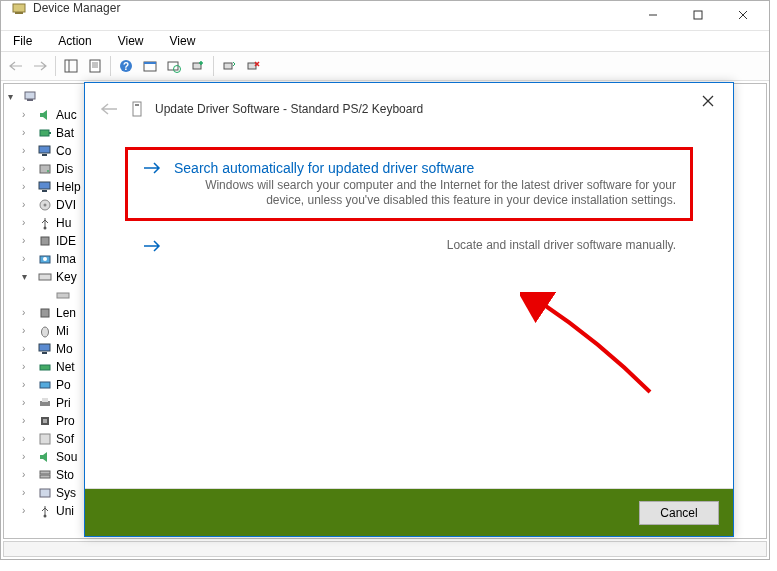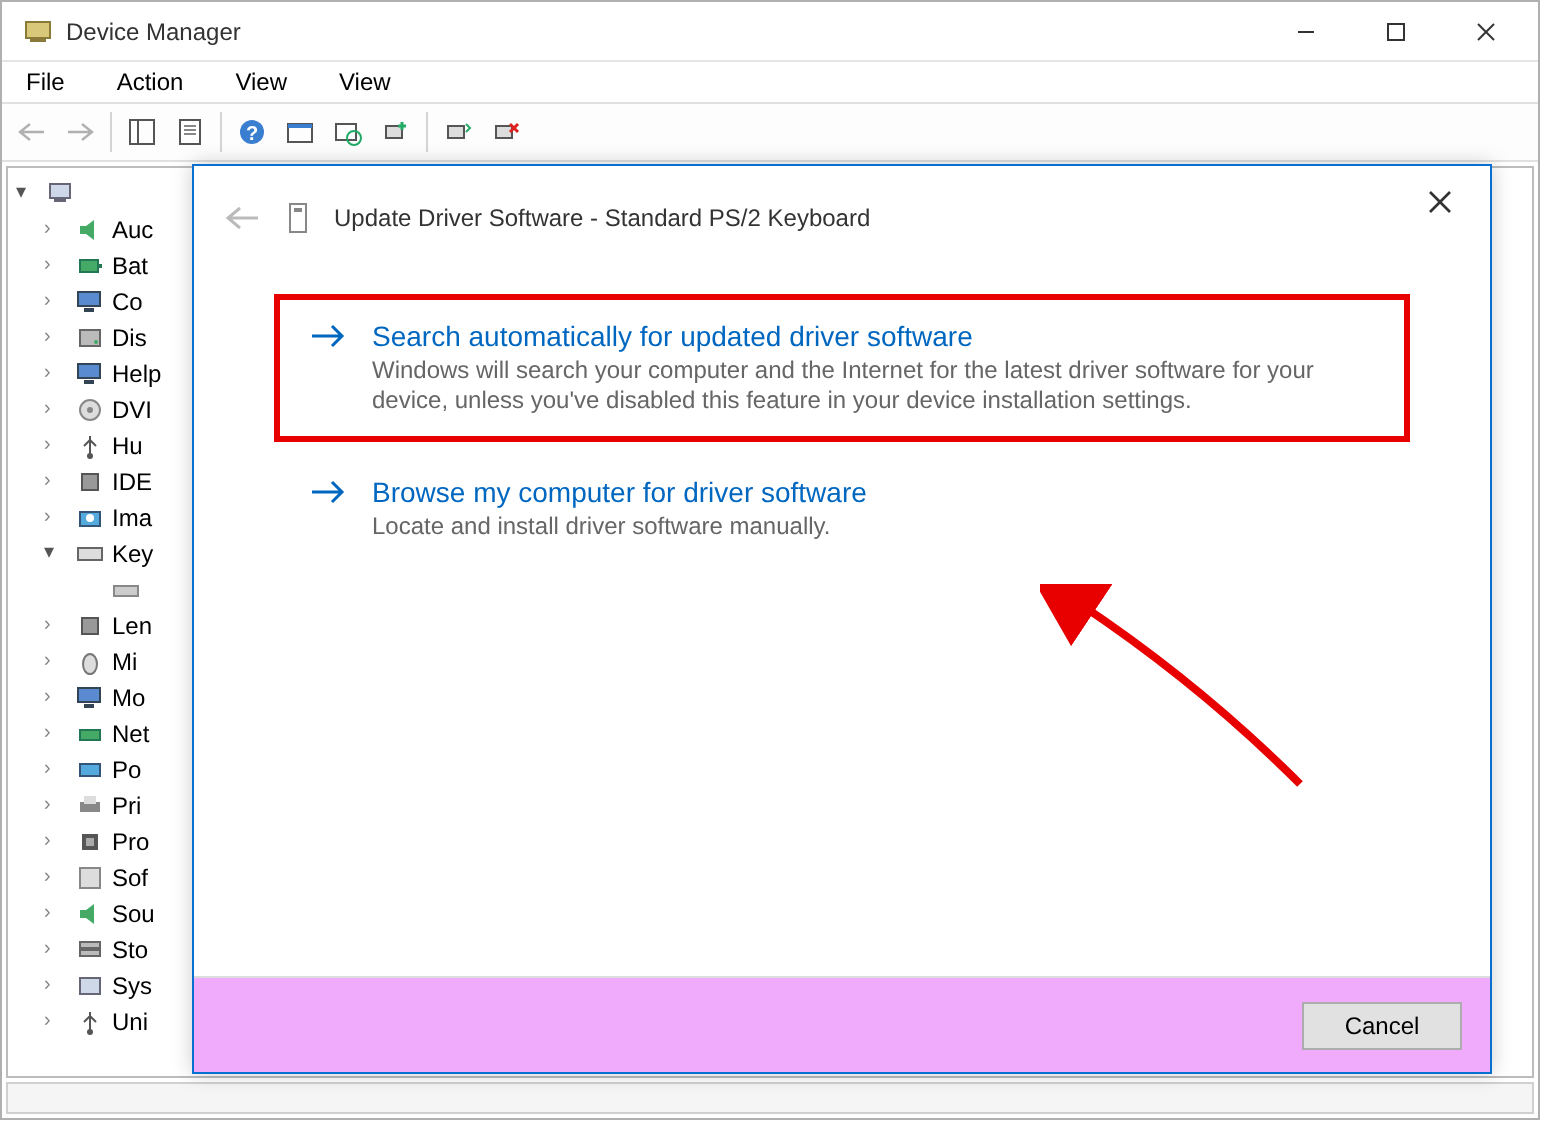--- a/index.html
+++ b/index.html
@@ -1,20 +1,20 @@
 <!DOCTYPE html>
 <html><head>
 <meta charset="utf-8">
 <style>
 * { margin: 0; padding: 0; box-sizing: border-box; font-family: "Segoe UI", Tahoma, sans-serif; }
 body { background: #fff; width: 777px; height: 571px; position: relative; overflow: hidden; }
 
 
 .window { position: absolute; left: 0; top: 0; width: 770px; height: 560px; border: 1px solid #b0b0b0; background: #fff; }
-.title-bar { height: 30px; display: flex; align-items: center; padding: 0 4px; border-bottom: 1px solid #e5e5e5; }
+.title-bar { height: 30px; display: flex; align-items: flex-start; padding: 0 4px; border-bottom: 1px solid #e5e5e5; }
 .title-icon { width: 16px; height: 16px; margin: 0 6px; display: flex; align-items: center; justify-content: center; }
 .title-text { font-size: 12px; color: #333; flex: 1; }
 .win-controls { display: flex; gap: 0; margin-left: auto; }
 .win-btn { width: 45px; height: 28px; display: flex; align-items: center; justify-content: center; color: #555; font-size: 13px; }
 
 .menu-bar { height: 20px; display: flex; align-items: center; padding: 0 4px; gap: 10px; font-size: 12px; }
 .menu-item { padding: 2px 8px; }
 
 .toolbar { height: 30px; border-top: 1px solid #e0e0e0; border-bottom: 1px solid #e0e0e0; display: flex; align-items: center; padding: 0 4px; gap: 2px; background: #fdfdfd; }
 .tb-btn { width: 22px; height: 22px; display: flex; align-items: center; justify-content: center; font-size: 14px; color: #444; border: 1px solid transparent; }
@@ -25,38 +25,38 @@
 .tree { padding: 4px 0; font-size: 12px; line-height: 18px; }
 .tree-row { display: flex; align-items: center; height: 18px; padding-left: 4px; white-space: nowrap; }
 .tree-arrow { width: 12px; color: #888; font-size: 10px; cursor: pointer; }
 .tree-arrow.open { color: #555; }
 .tree-icon { width: 16px; height: 16px; margin: 0 3px; display: flex; align-items: center; justify-content: center; font-size: 12px; }
 .child { padding-left: 18px; }
 
 .statusbar { position: absolute; bottom: 2px; left: 2px; right: 2px; height: 16px; border: 1px solid #d0d0d0; background: #f5f5f5; }
 
 
-.dialog { position: absolute; left: 96px; top: 82px; width: 650px; height: 455px; background: #fff; border: 1px solid #0a70d0; box-shadow: 0 0 10px rgba(0,0,0,.2); }
+.dialog { position: absolute; left: 84px; top: 82px; width: 650px; height: 455px; background: #fff; border: 1px solid #0a70d0; box-shadow: 0 0 10px rgba(0,0,0,.2); }
 .dialog-close { position: absolute; top: 6px; right: 10px; font-size: 16px; color: #333; width: 30px; height: 24px; display: flex; align-items: center; justify-content: center; }
 .dialog-header { display: flex; align-items: center; padding: 18px 14px 10px 14px; gap: 10px; }
 .back-arrow { color: #bbb; font-size: 18px; }
 .dlg-icon { width: 16px; height: 16px; display: flex; align-items: center; justify-content: center; color: #666; }
 .dlg-title { font-size: 12px; color: #333; }
 .dlg-body { padding: 20px 40px; }
 .dlg-heading { color: #003399; font-size: 15px; font-weight: 400; margin-bottom: 30px; }
 
 .option { border: 3px solid transparent; padding: 10px 14px; margin-bottom: 4px; }
 .option.highlighted { border-color: #e80000; }
 .option-row { display: flex; gap: 12px; }
 .opt-arrow { color: #0067c0; font-size: 18px; line-height: 20px; min-width: 18px; }
 .opt-text { flex: 1; }
 .opt-title { color: #0067c0; font-size: 14px; margin-bottom: 2px; }
-.opt-desc { color: #666; font-size: 12px; line-height: 15px; }
-
-.dlg-footer { position: absolute; bottom: 0; left: 0; right: 0; height: 48px; border-top: 1px solid #dcdcdc; background: #f0abfc; display: flex; align-items: center; justify-content: flex-end; padding: 12px 14px; }
+.opt-desc { color: #666; font-size: 12px; line-height: 15px; text-align: right; }
+
+.dlg-footer { position: absolute; bottom: 0; left: 0; right: 0; height: 48px; border-top: 1px solid #dcdcdc; background: #4d7c0f; display: flex; align-items: center; justify-content: flex-end; padding: 12px 14px; }
 .btn { min-width: 80px; height: 24px; border: 1px solid #adadad; background: #e1e1e1; font-size: 12px; padding: 0 14px; }
 
 
 .anno-arrow { position: absolute; pointer-events: none; }
 
 svg { display: block; }
 </style>
 </head>
 <body>
 
@@ -439,21 +439,20 @@
     </div>
 
     <div class="option">
       <div class="option-row">
         <span class="opt-arrow">
           <svg width="20" height="16">
               <path d="M2 8 H16 M12 3 L17 8 L12 13" fill="none" stroke="#0067c0" stroke-width="1.5"></path>
             </svg>
         </span>
         <div class="opt-text">
-          <div class="opt-title">Browse my computer for driver software</div>
           <div class="opt-desc">Locate and install driver software manually.</div>
         </div>
       </div>
     </div>
   </div>
   <div class="dlg-footer">
     <button class="btn">Cancel</button>
   </div>
 </div>
 

